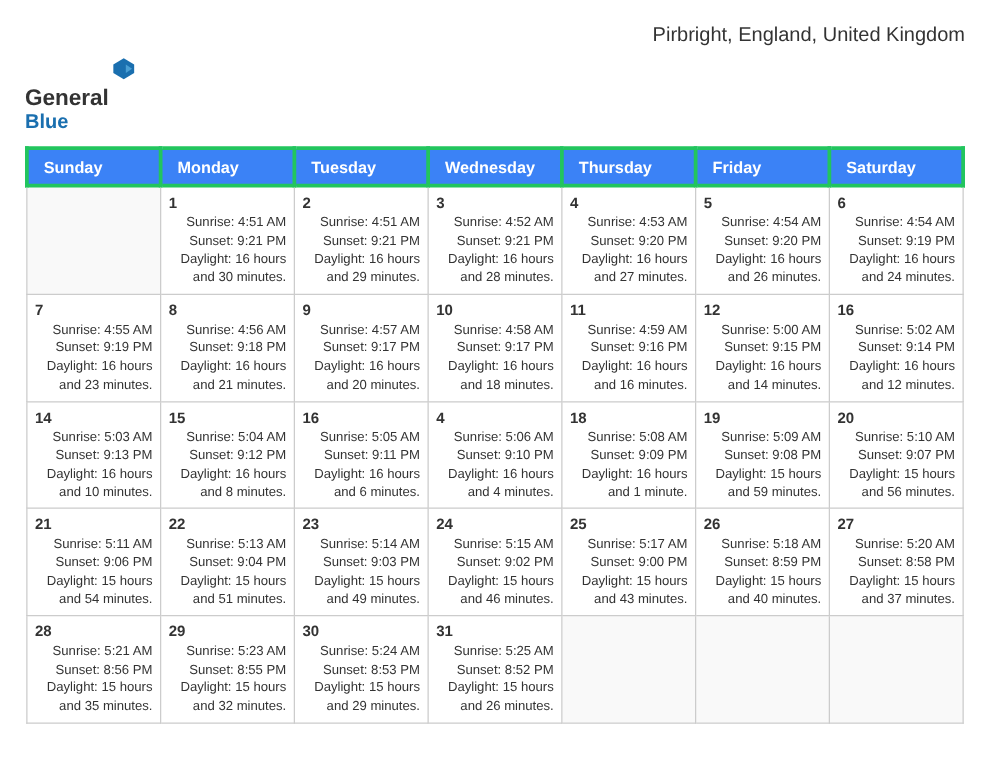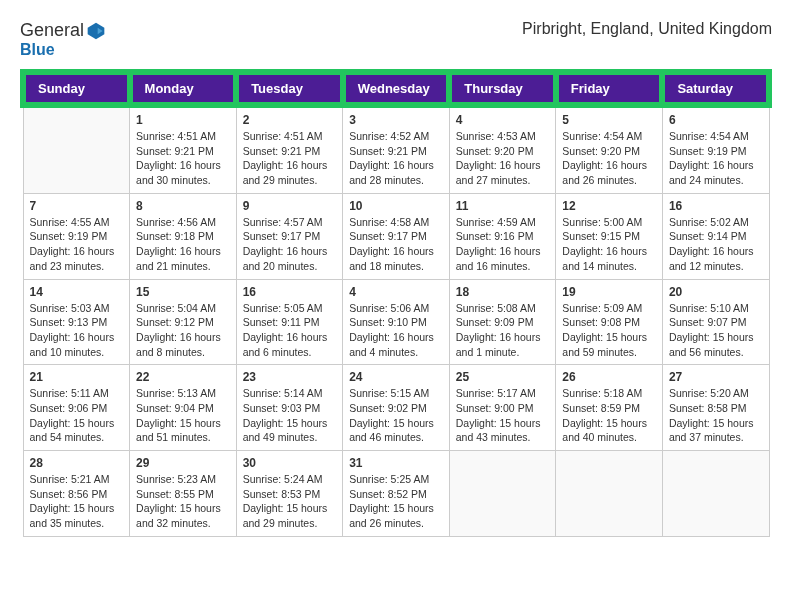--- a/index.html
+++ b/index.html
@@ -20,22 +20,23 @@
       display: flex;
       flex-direction: column;
       align-items: flex-start;
     }
     .logo-text {
       display: flex;
       align-items: center;
     }
     .logo-general {
       font-size: 18px;
-      font-weight: normal;
-      color: #333;
+      font-weight: bold;
+      color: #333;
+      margin-top: 48px;
     }
     .logo-blue {
       font-size: 16px;
       font-weight: bold;
       color: #1a6faf;
     }
     .logo-icon {
       width: 20px;
       height: 20px;
       margin-left: 2px;
@@ -52,46 +53,47 @@
     .location {
       font-size: 16px;
       color: #333;
       font-weight: normal;
     }
     .calendar {
       width: 100%;
       border-collapse: collapse;
     }
     .calendar th {
-      background-color: #4c1d95;
+      background-color: #3b82f6;
       color: #fff;
       font-size: 13px;
       font-weight: bold;
       padding: 6px 12px;
       text-align: left;
-      border: 6px solid #22c55e;
+      border: 3px solid #22c55e;
     }
     .calendar td {
       border: 1px solid #ccc;
       vertical-align: top;
       padding: 5px 6px;
       font-size: 11px;
       color: #333;
       width: 14.28%;
       height: 80px;
     }
     .day-number {
       font-weight: bold;
       font-size: 12px;
       margin-bottom: 2px;
     }
     .day-info {
       font-size: 10.5px;
       line-height: 1.4;
       color: #333;
+      text-align: right;
     }
     .empty-cell {
       background: #f9f9f9;
     }
   </style>
 </head>
 <body>
 
 <div class="header">
   <div class="logo">

